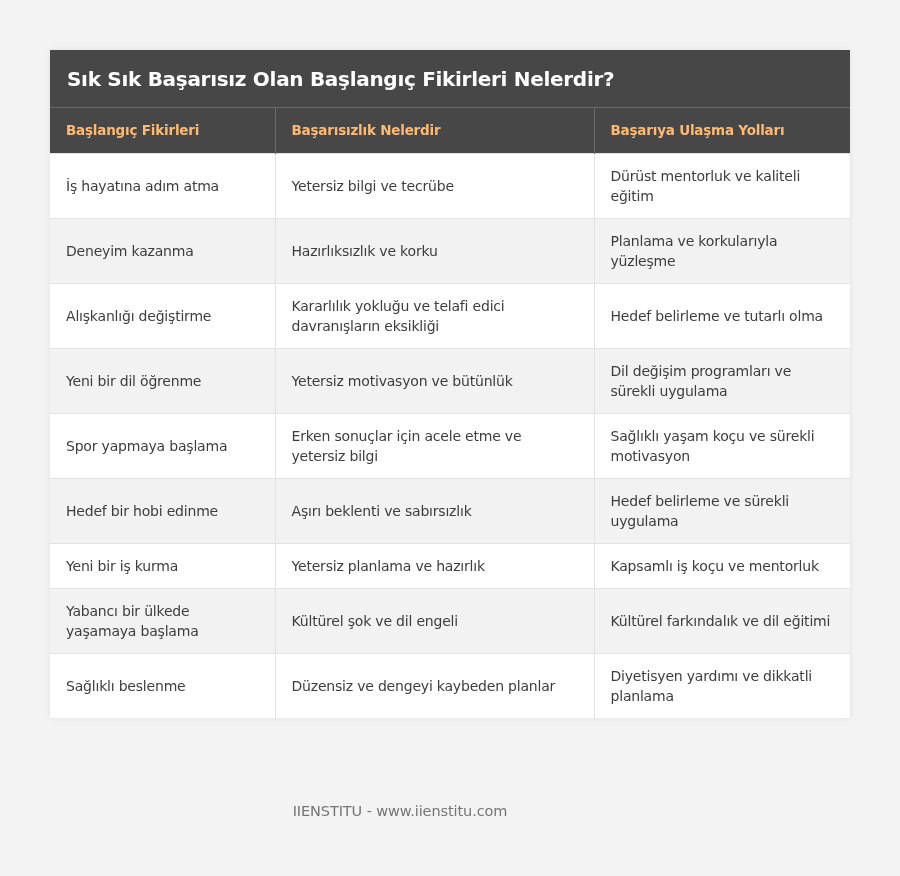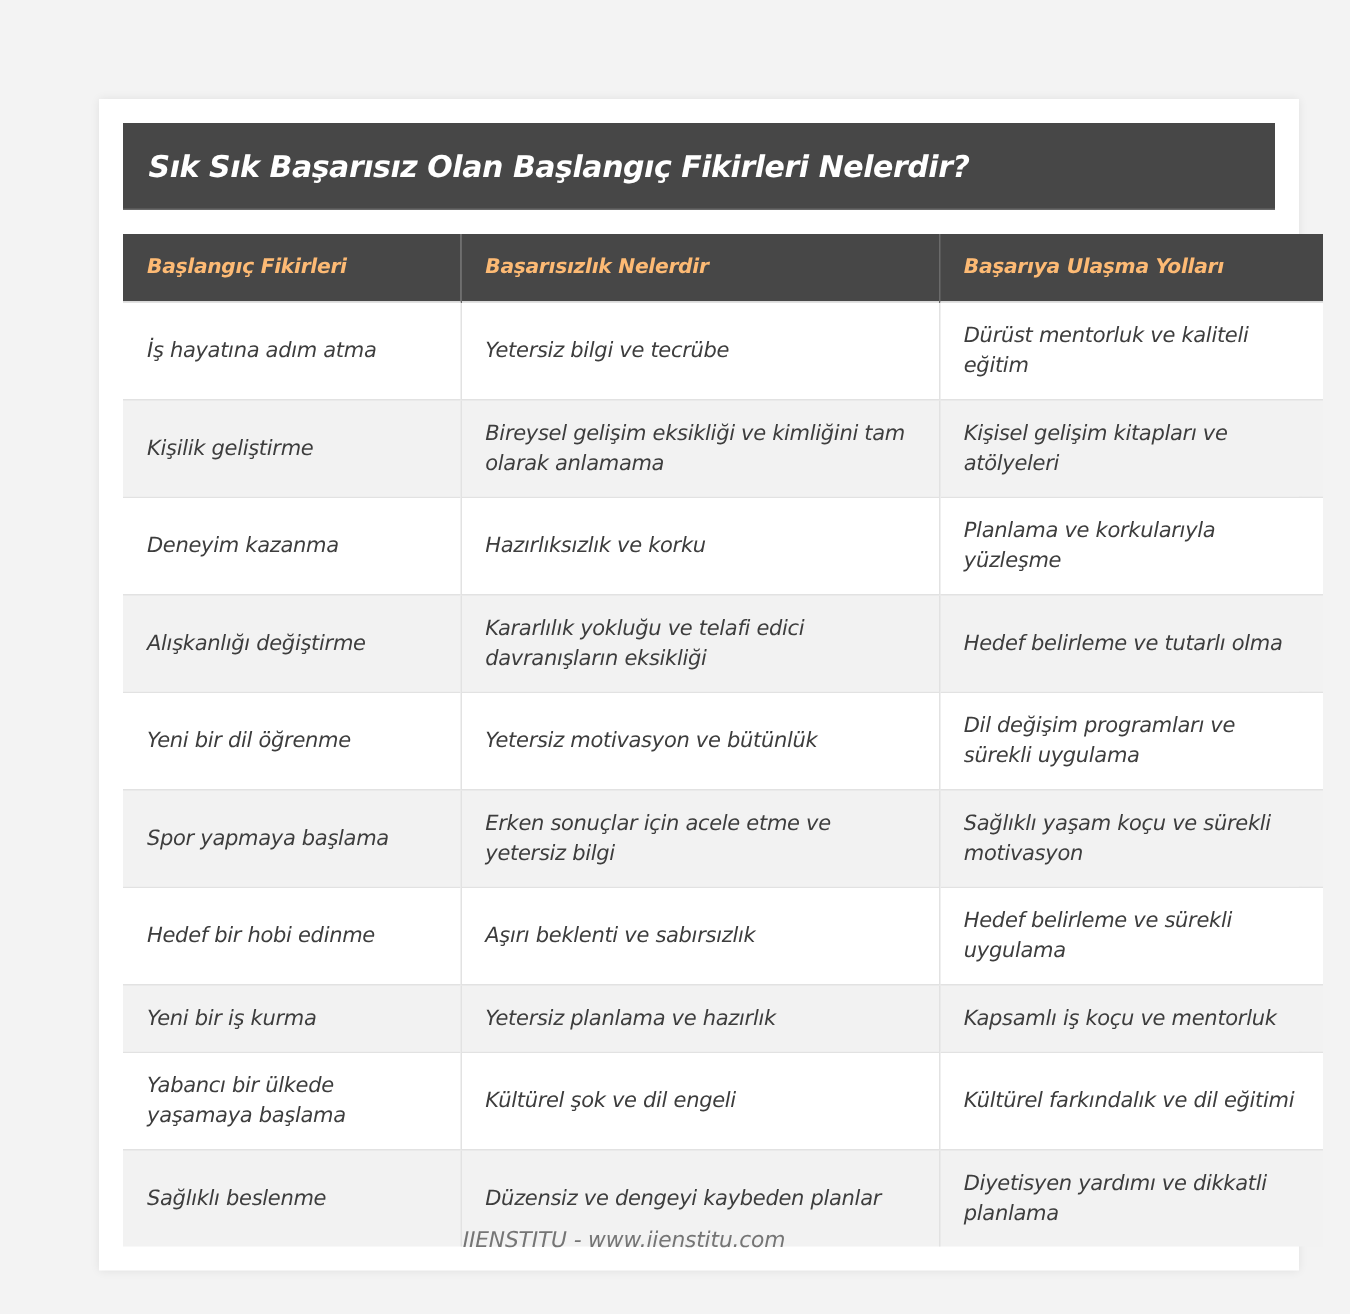--- a/index.html
+++ b/index.html
@@ -1,15 +1,15 @@
 <!DOCTYPE html>
 <html><head>
   <meta charset="utf-8">
   <style>
-    * { box-sizing: border-box; margin: 16px; padding: 0; font-style: italic; }
+    * { box-sizing: border-box; margin: 0; padding: 0; }
     html, body {
       width: 900px;
       height: 876px;
       background: #f3f3f3;
       font-family: "DejaVu Sans", "Liberation Sans", sans-serif;
     }
     .card {
       position: absolute;
       left: 50px;
       top: 50px;
@@ -93,25 +93,20 @@
         <th>Başarıya Ulaşma Yolları</th>
       </tr>
     </thead>
     <tbody>
       <tr>
         <td>İş hayatına adım atma</td>
         <td>Yetersiz bilgi ve tecrübe</td>
         <td>Dürüst mentorluk ve kaliteli eğitim</td>
       </tr>
       <tr>
-        <td>Kişilik geliştirme</td>
-        <td>Bireysel gelişim eksikliği ve kimliğini tam olarak anlamama</td>
-        <td>Kişisel gelişim kitapları ve atölyeleri</td>
-      </tr>
-      <tr>
         <td>Deneyim kazanma</td>
         <td>Hazırlıksızlık ve korku</td>
         <td>Planlama ve korkularıyla yüzleşme</td>
       </tr>
       <tr>
         <td>Alışkanlığı değiştirme</td>
         <td>Kararlılık yokluğu ve telafi edici davranışların eksikliği</td>
         <td>Hedef belirleme ve tutarlı olma</td>
       </tr>
       <tr>

